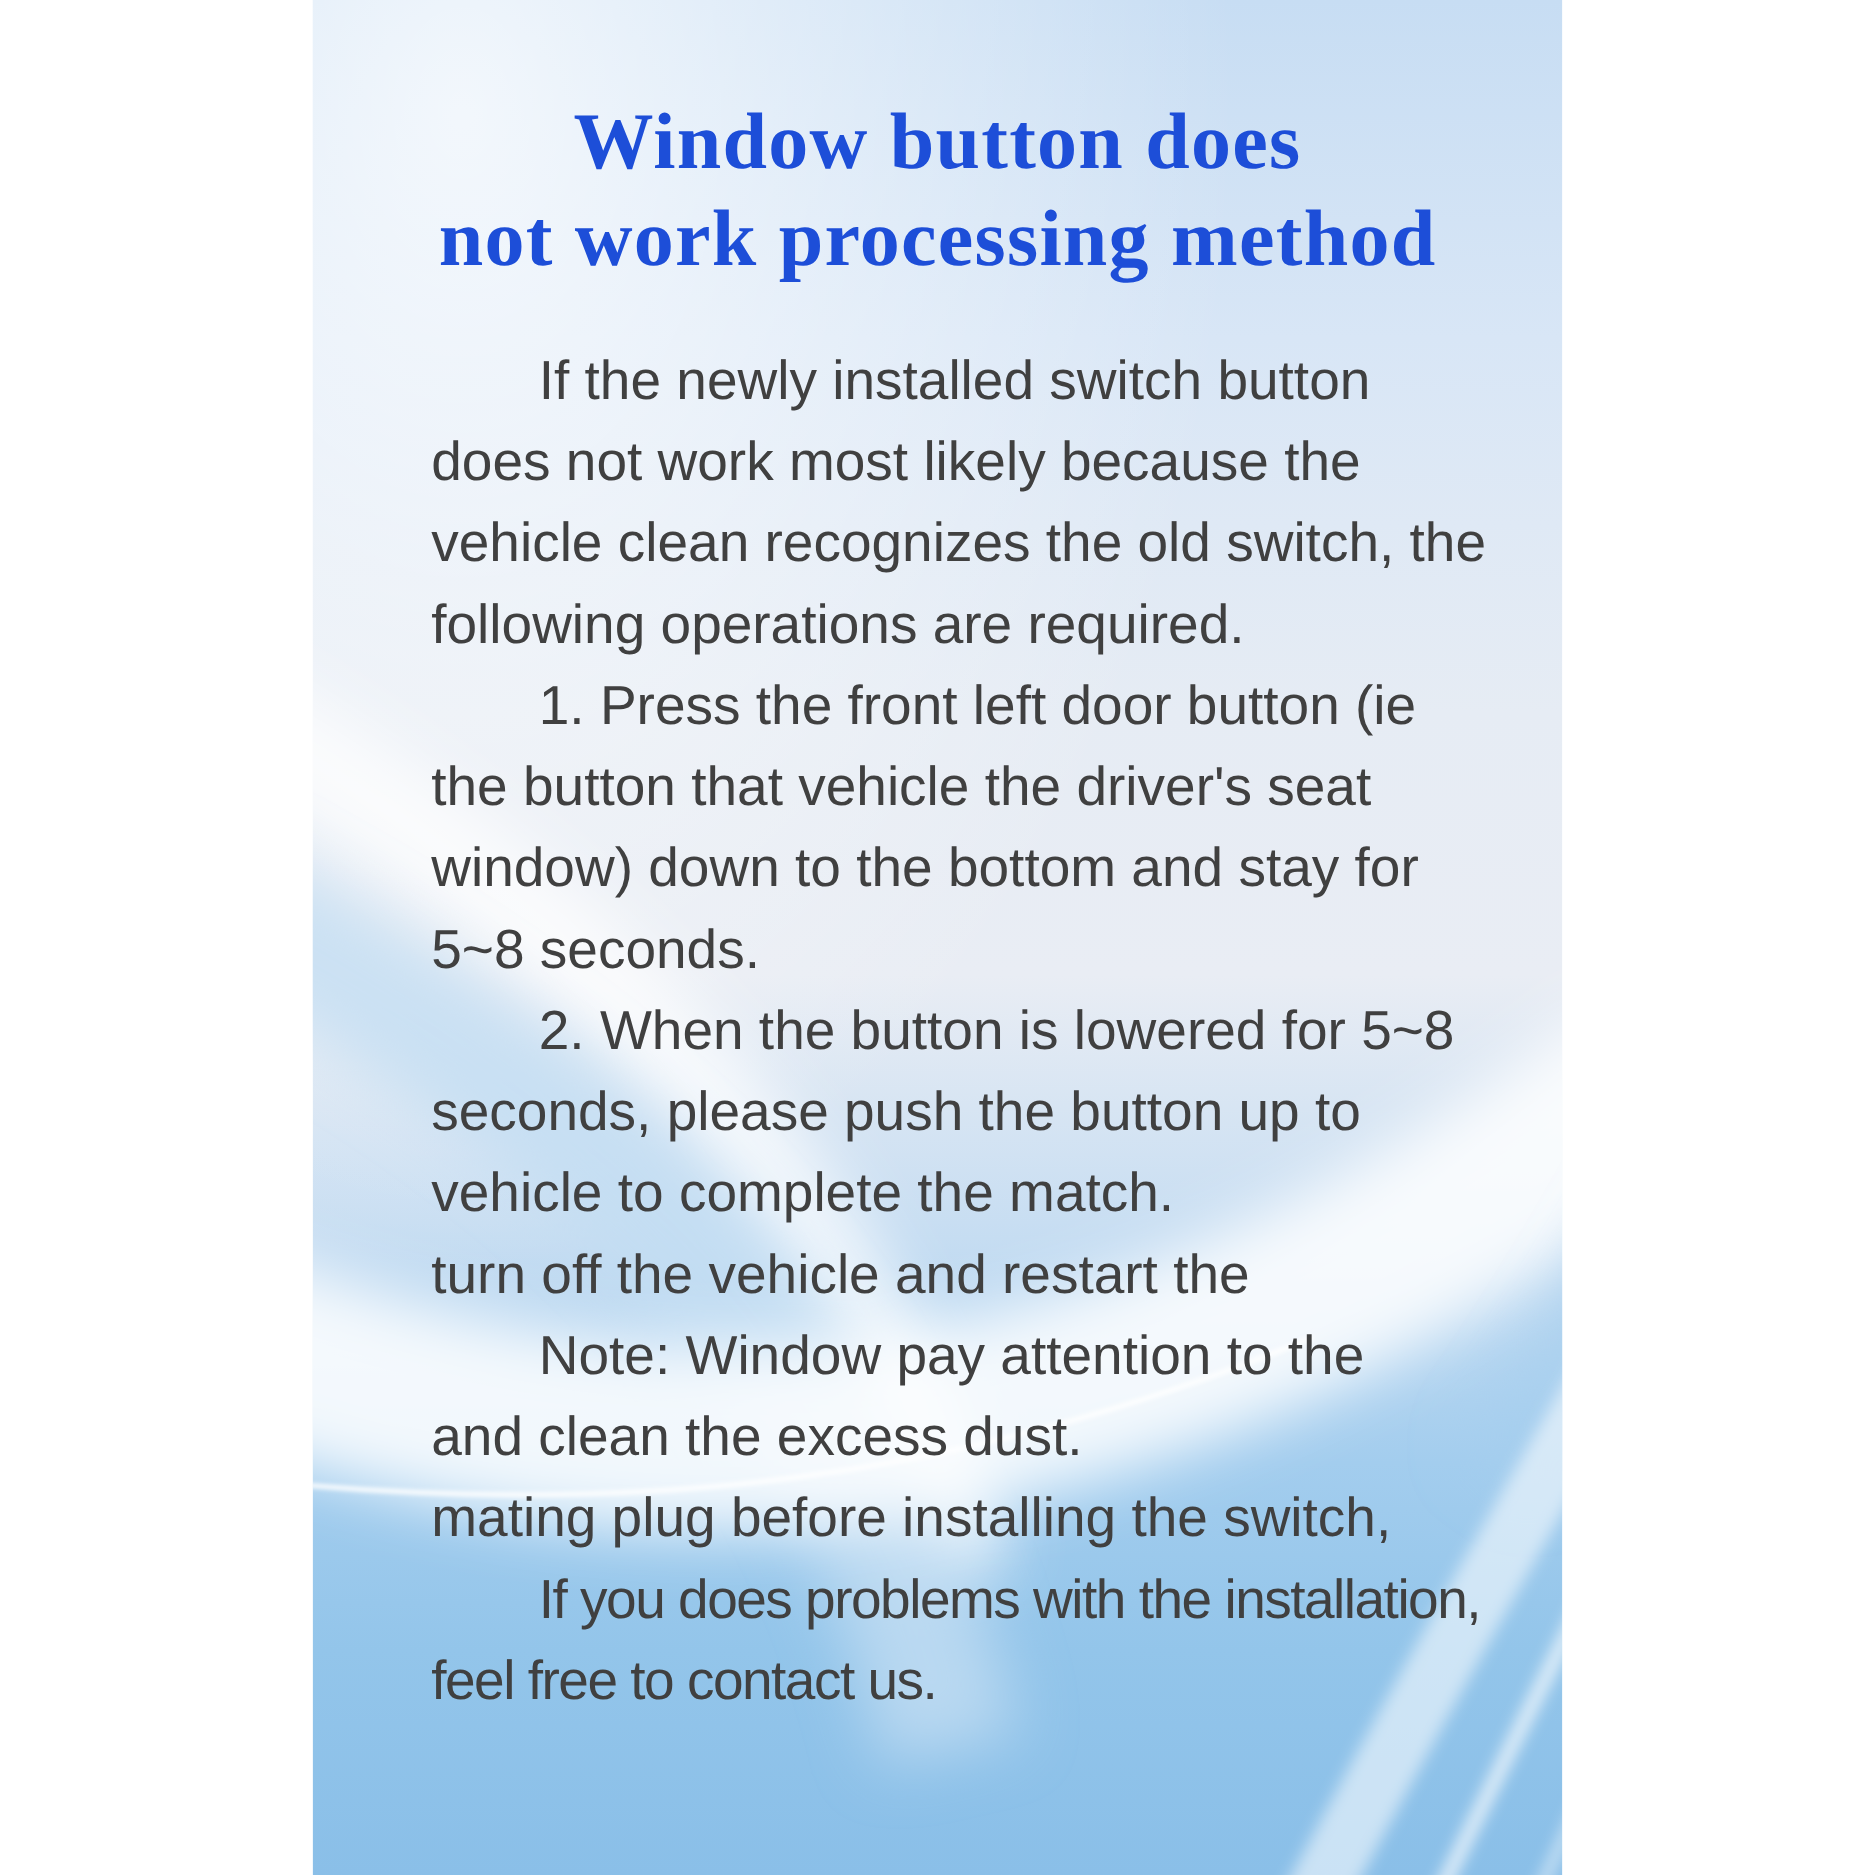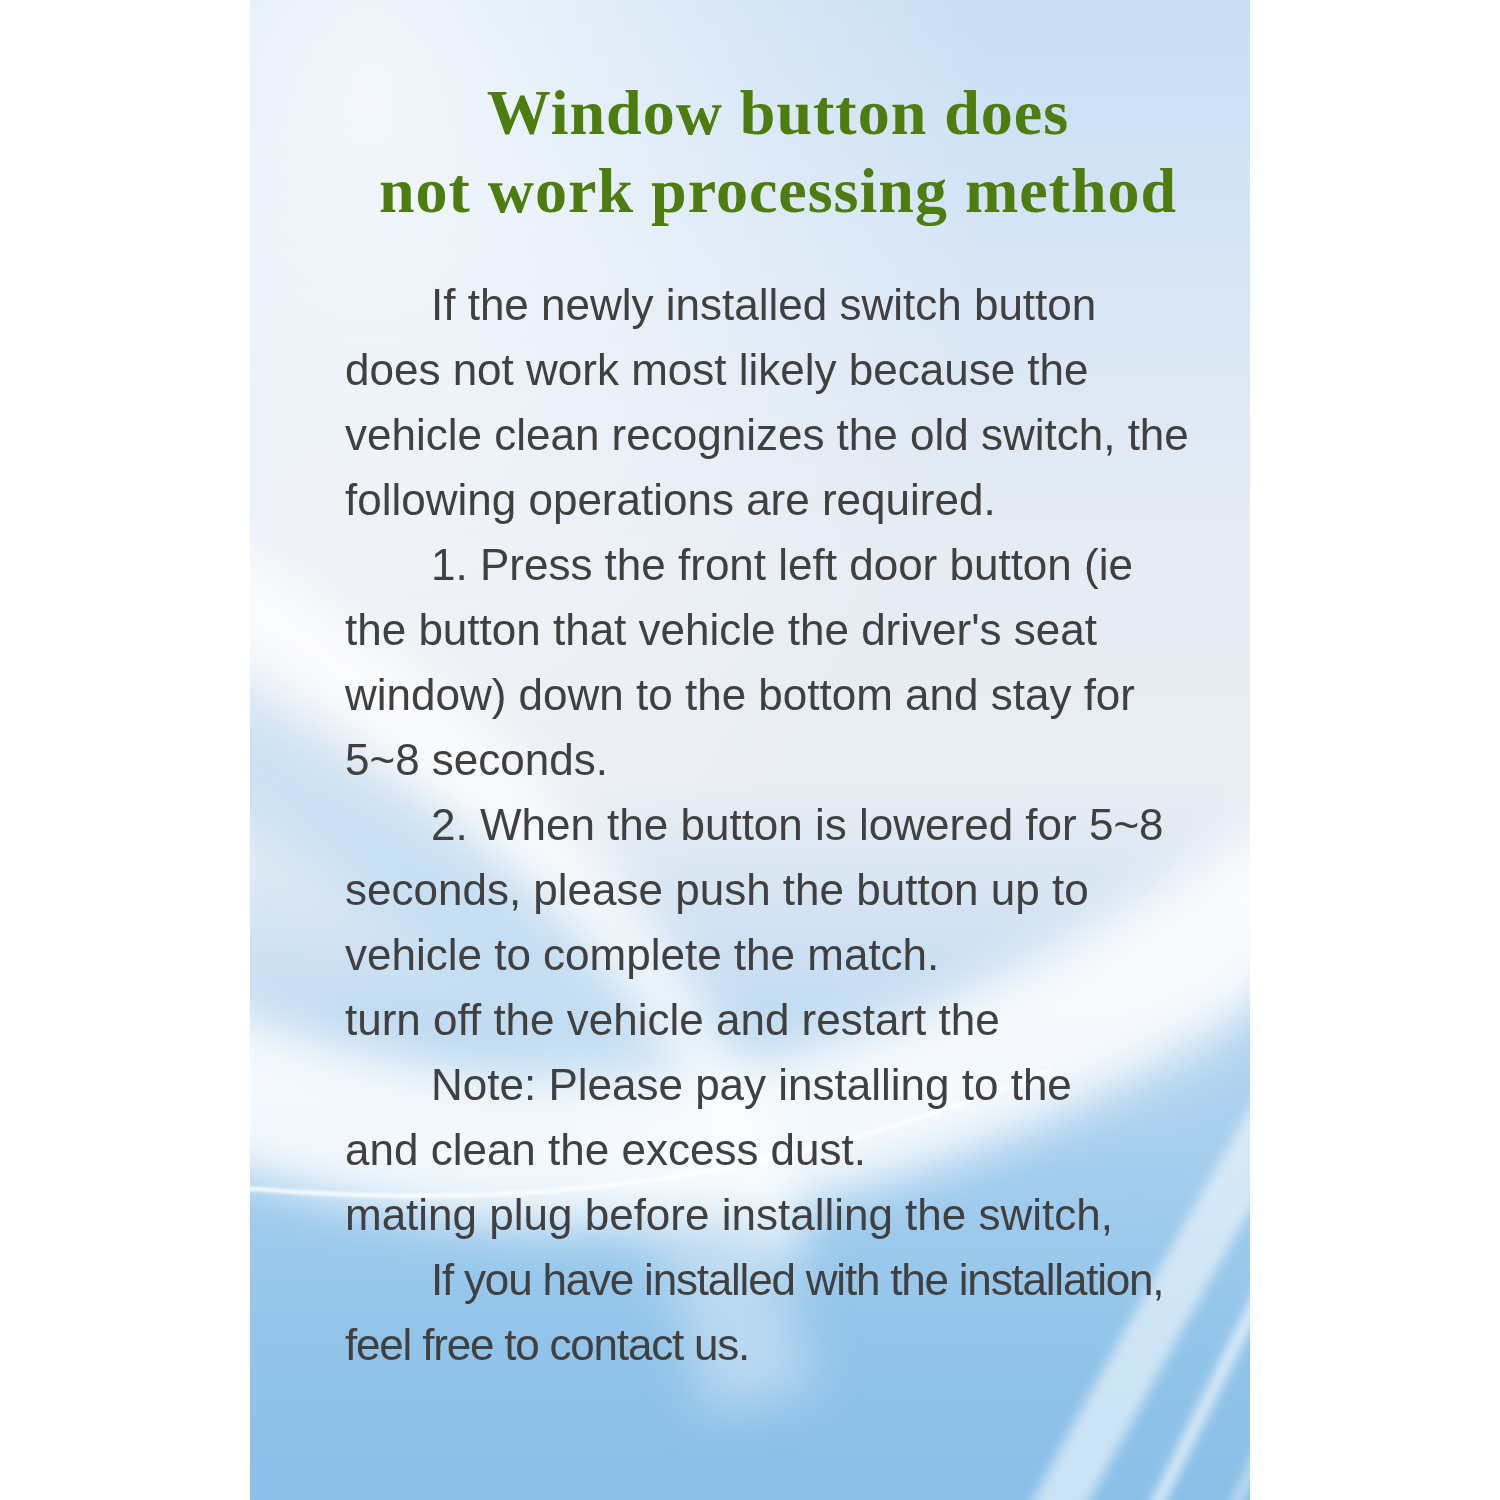--- a/index.html
+++ b/index.html
@@ -22,23 +22,22 @@
     position:absolute;left:0;top:0;width:100%;height:100%;
   }
   .title{
     position:absolute;top:74px;left:0;width:100%;
     text-align:center;
     font-family:"Liberation Serif","DejaVu Serif",serif;
     font-weight:700;
     font-size:64px;
     line-height:78px;
     letter-spacing:1px;
-    color:#4d7c0f;
+    color:#1d4ed8;
     margin:0;
-    padding-left:28px;
   }
   .title-line{white-space:nowrap;}
   .body-text{
     position:absolute;top:272px;left:95px;width:810px;
     font-size:44px;
     line-height:65px;
     letter-spacing:0px;
     color:#404040;
   }
   .body-line{white-space:nowrap;height:65px;}
@@ -110,22 +109,22 @@
           <div class="body-line">vehicle clean recognizes the old switch, the</div>
           <div class="body-line">following operations are required.</div>
           <div class="body-line indent">1. Press the front left door button (ie</div>
           <div class="body-line">the button that vehicle the driver's seat</div>
           <div class="body-line">window) down to the bottom and stay for</div>
           <div class="body-line">5~8 seconds.</div>
           <div class="body-line indent">2. When the button is lowered for 5~8</div>
           <div class="body-line">seconds, please push the button up to</div>
           <div class="body-line">vehicle to complete the match.</div>
           <div class="body-line">turn off the vehicle and restart the</div>
-          <div class="body-line indent">Note: Please pay installing to the</div>
+          <div class="body-line indent">Note: Window pay attention to the</div>
           <div class="body-line">and clean the excess dust.</div>
           <div class="body-line">mating plug before installing the switch,</div>
-          <div class="body-line indent tight">If you have installed with the installation,</div>
+          <div class="body-line indent tight">If you does problems with the installation,</div>
           <div class="body-line tight">feel free to contact us.</div>
         </div>
     </div>
 
   </div>
 </div>
 
 </body></html>

